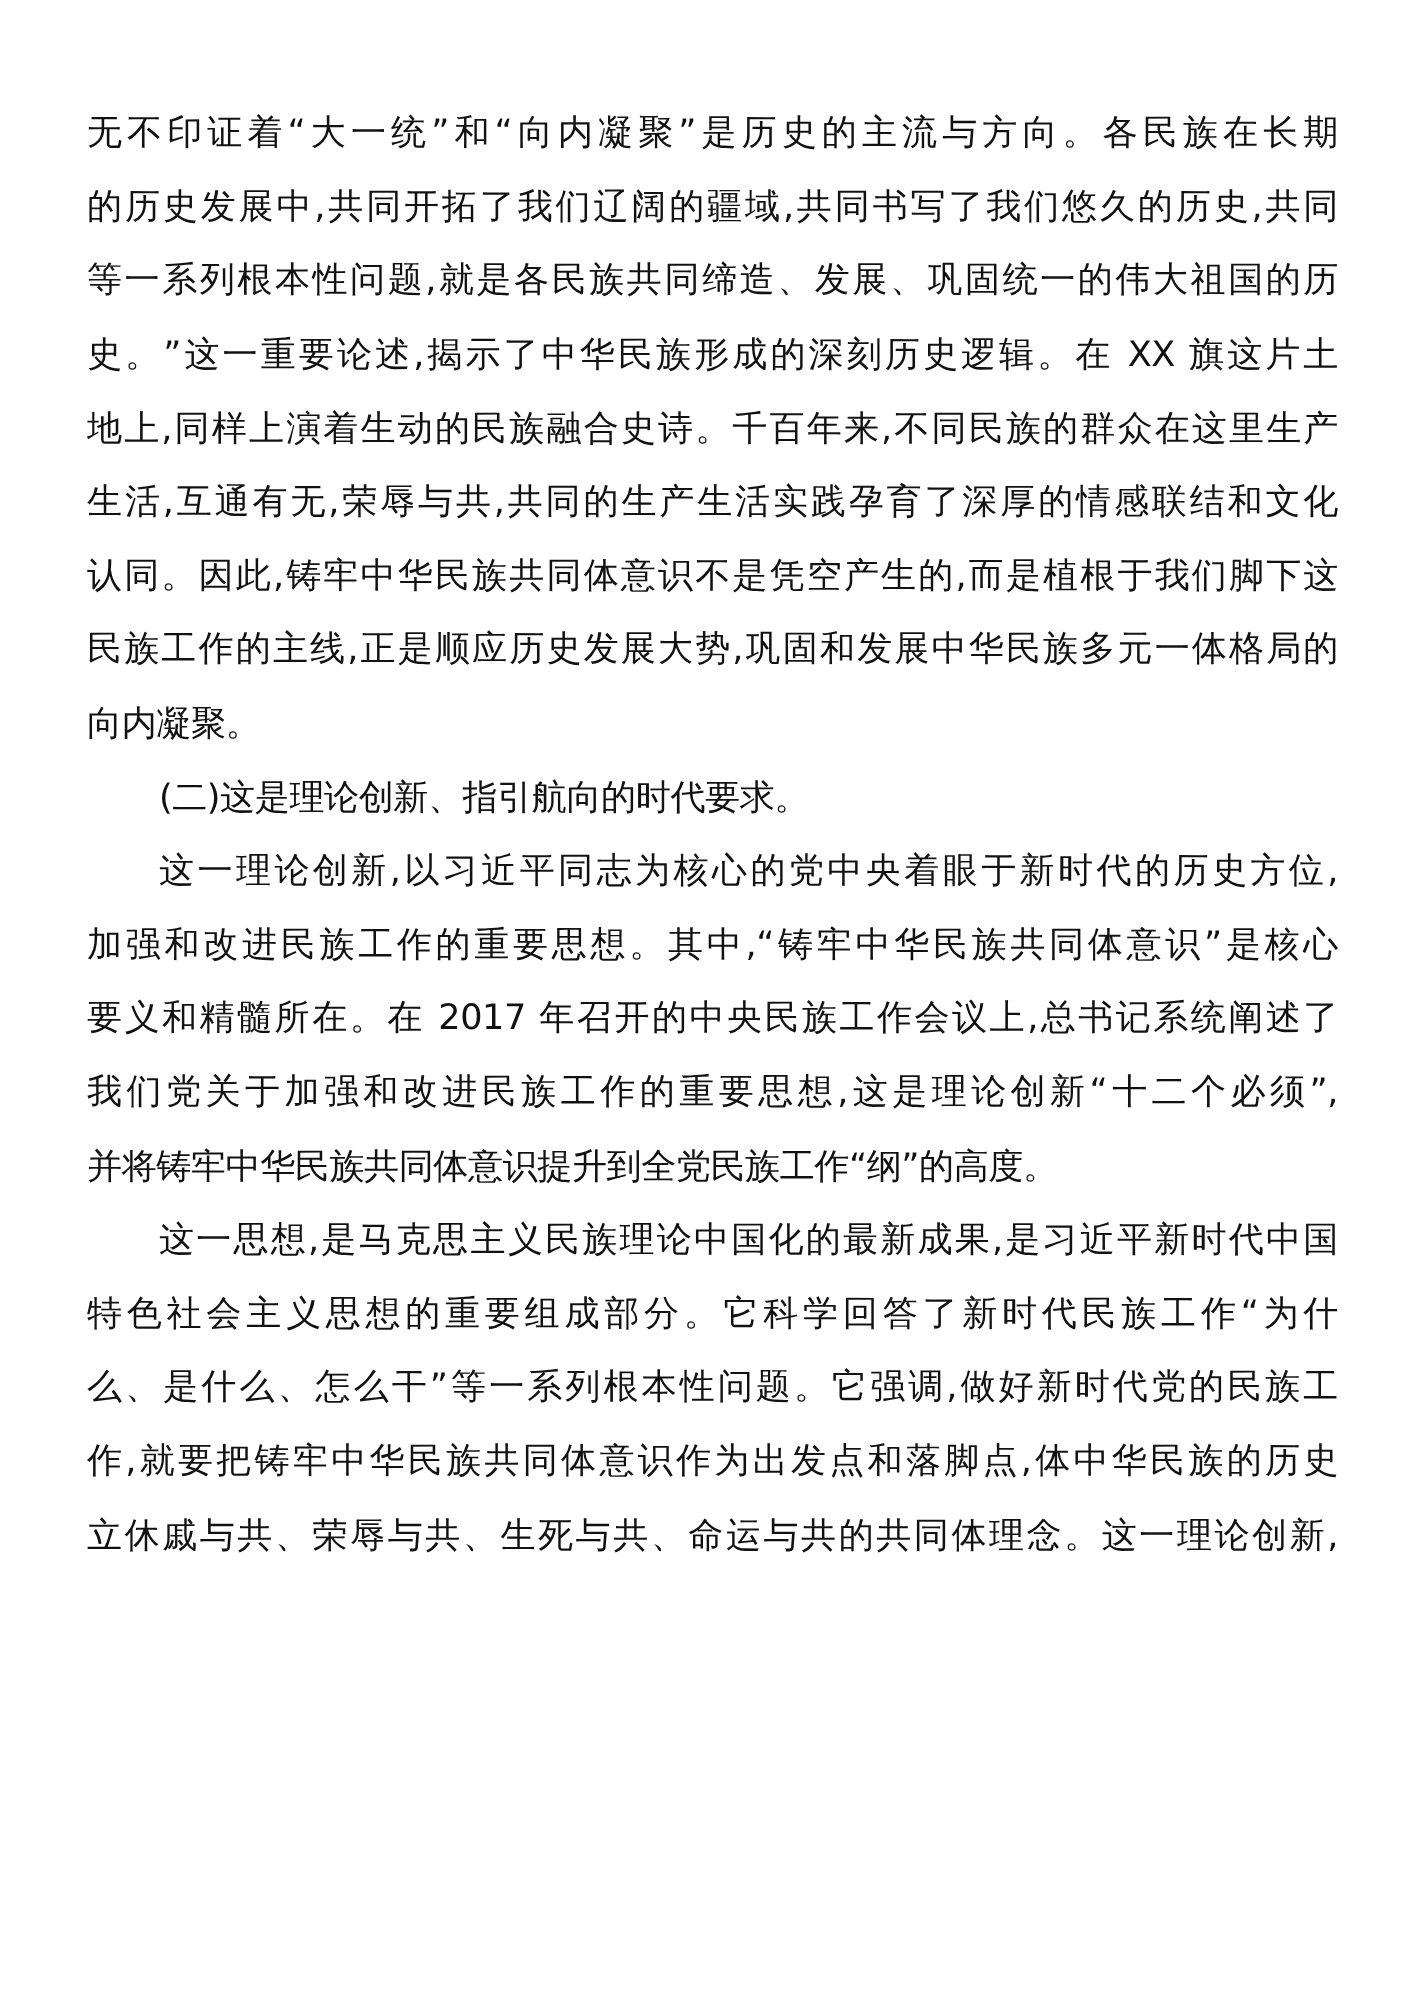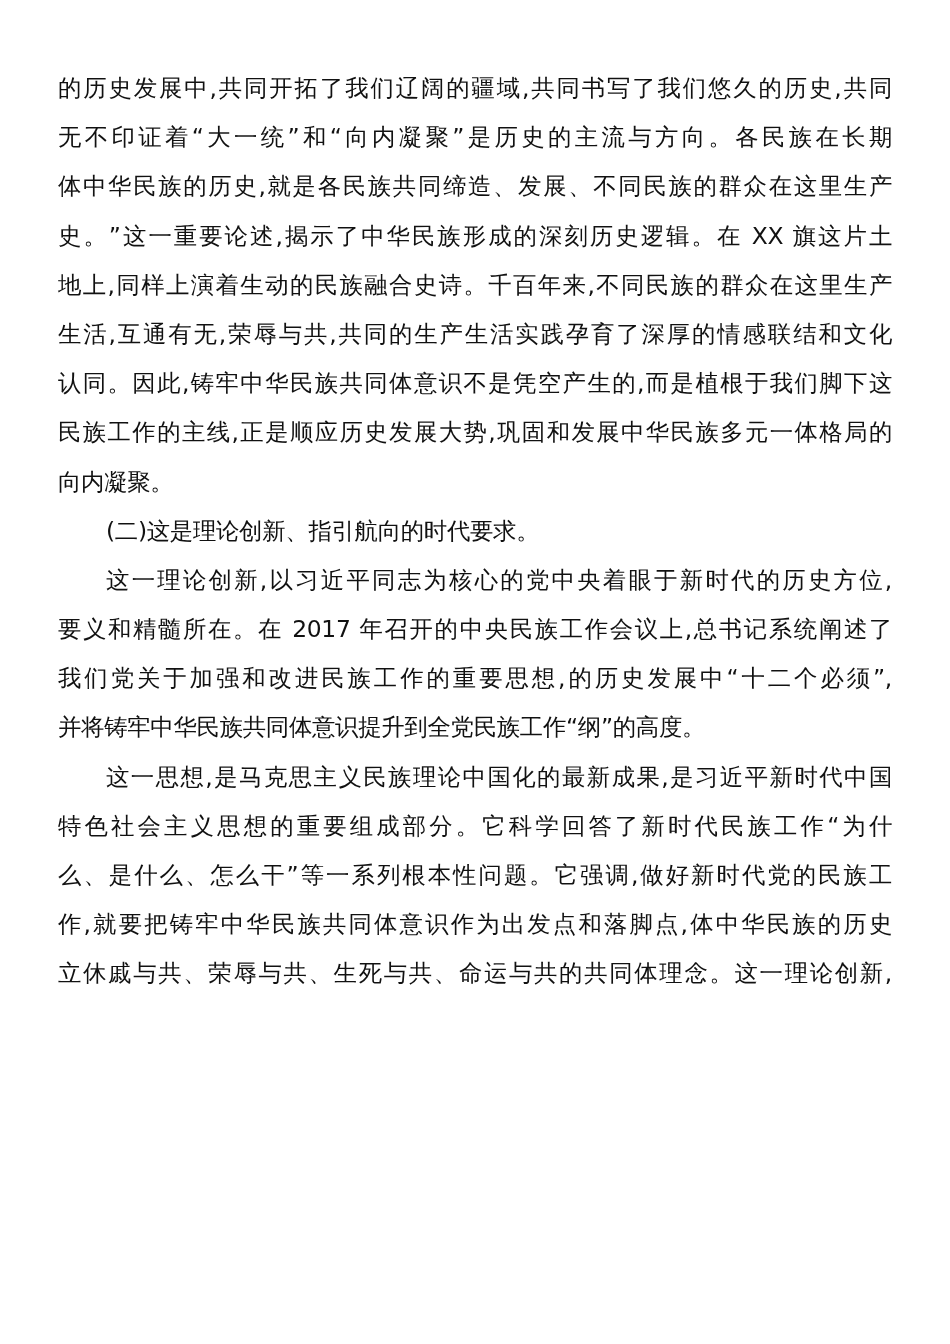--- a/index.html
+++ b/index.html
@@ -43,42 +43,43 @@
     .line.last {
       text-align-last: left;
     }
   </style>
 </head>
 <body>
 
 <div class="page">
 
   <div class="para">
+    <span class="line">无不印证着“大一统”和“向内凝聚”是历史的主流与方向。各民族在长期</span>
     <span class="line">的历史发展中,共同开拓了我们辽阔的疆域,共同书写了我们悠久的历史,共同</span>
-    <span class="line">无不印证着“大一统”和“向内凝聚”是历史的主流与方向。各民族在长期</span>
   </div>
 
   <div class="para">
-    <span class="line">体中华民族的历史,就是各民族共同缔造、发展、不同民族的群众在这里生产</span>
+    <span class="line">等一系列根本性问题,就是各民族共同缔造、发展、巩固统一的伟大祖国的历</span>
     <span class="line">史。”这一重要论述,揭示了中华民族形成的深刻历史逻辑。在 XX 旗这片土</span>
     <span class="line">地上,同样上演着生动的民族融合史诗。千百年来,不同民族的群众在这里生产</span>
     <span class="line">生活,互通有无,荣辱与共,共同的生产生活实践孕育了深厚的情感联结和文化</span>
     <span class="line">认同。因此,铸牢中华民族共同体意识不是凭空产生的,而是植根于我们脚下这</span>
     <span class="line">民族工作的主线,正是顺应历史发展大势,巩固和发展中华民族多元一体格局的</span>
     <span class="line last">向内凝聚。</span>
   </div>
 
   <div class="para">
     <span class="line indent last">(二)这是理论创新、指引航向的时代要求。</span>
   </div>
 
   <div class="para">
     <span class="line indent">这一理论创新,以习近平同志为核心的党中央着眼于新时代的历史方位,</span>
+    <span class="line">加强和改进民族工作的重要思想。其中,“铸牢中华民族共同体意识”是核心</span>
     <span class="line">要义和精髓所在。在 2017 年召开的中央民族工作会议上,总书记系统阐述了</span>
-    <span class="line">我们党关于加强和改进民族工作的重要思想,的历史发展中“十二个必须”,</span>
+    <span class="line">我们党关于加强和改进民族工作的重要思想,这是理论创新“十二个必须”,</span>
     <span class="line last">并将铸牢中华民族共同体意识提升到全党民族工作“纲”的高度。</span>
   </div>
 
   <div class="para">
     <span class="line indent">这一思想,是马克思主义民族理论中国化的最新成果,是习近平新时代中国</span>
     <span class="line">特色社会主义思想的重要组成部分。它科学回答了新时代民族工作“为什</span>
     <span class="line">么、是什么、怎么干”等一系列根本性问题。它强调,做好新时代党的民族工</span>
     <span class="line">作,就要把铸牢中华民族共同体意识作为出发点和落脚点,体中华民族的历史</span>
     <span class="line">立休戚与共、荣辱与共、生死与共、命运与共的共同体理念。这一理论创新,</span>
   </div>

